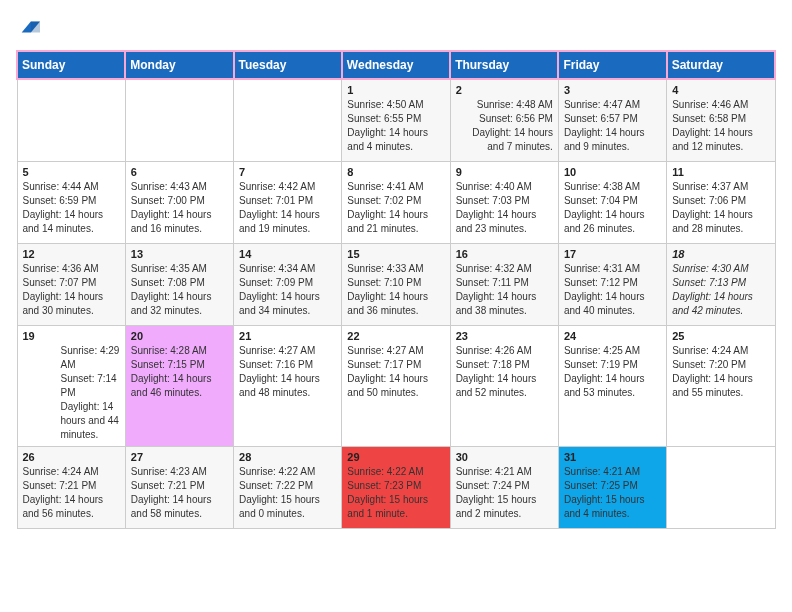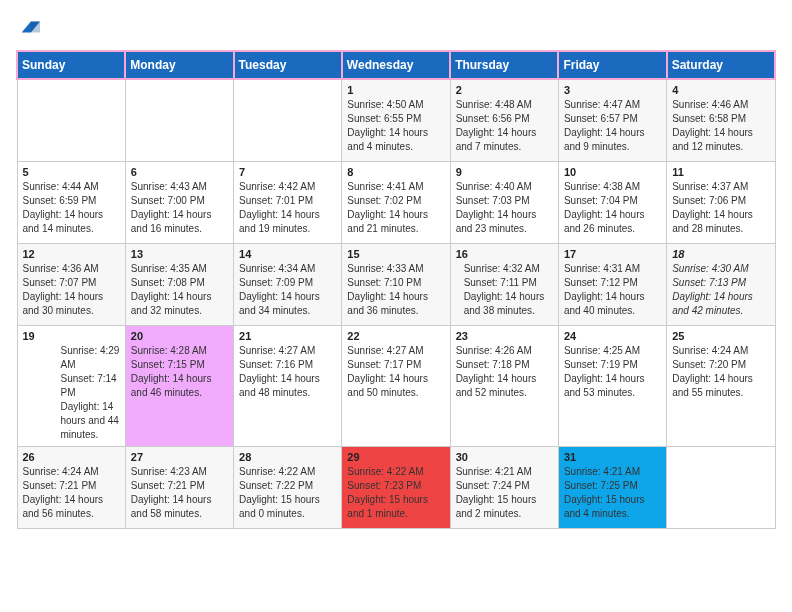--- a/index.html
+++ b/index.html
@@ -133,21 +133,21 @@
         <td class="empty-cell"></td>
         <td class="empty-cell"></td>
         <td style="background: rgb(247, 247, 247);">
           <span class="day-number">1</span>
           <div class="cell-content" style="white-space: pre-line;">Sunrise: 4:50 AM
 Sunset: 6:55 PM
 Daylight: 14 hours and 4 minutes.</div>
         </td>
         <td style="background: rgb(247, 247, 247);">
           <span class="day-number">2</span>
-          <div class="cell-content" style="white-space: pre-line;">Sunrise: 4:48 AM
+          <div class="cell-content" style="white-space: pre-line; text-align: right;">Sunrise: 4:48 AM
 Sunset: 6:56 PM
 Daylight: 14 hours and 7 minutes.</div>
         </td>
         <td style="background: rgb(247, 247, 247);">
           <span class="day-number">3</span>
           <div class="cell-content" style="white-space: pre-line;">Sunrise: 4:47 AM
 Sunset: 6:57 PM
 Daylight: 14 hours and 9 minutes.</div>
         </td>
         <td style="background: rgb(247, 247, 247);">
@@ -221,21 +221,21 @@
 Daylight: 14 hours and 34 minutes.</div>
         </td>
         <td style="background: rgb(247, 247, 247);">
           <span class="day-number">15</span>
           <div class="cell-content" style="white-space: pre-line;">Sunrise: 4:33 AM
 Sunset: 7:10 PM
 Daylight: 14 hours and 36 minutes.</div>
         </td>
         <td style="background: rgb(247, 247, 247);">
           <span class="day-number">16</span>
-          <div class="cell-content" style="white-space: pre-line; margin-left: 8px;">Sunrise: 4:32 AM
+          <div class="cell-content" style="white-space: pre-line;">Sunrise: 4:32 AM
 Sunset: 7:11 PM
 Daylight: 14 hours and 38 minutes.</div>
         </td>
         <td style="background: rgb(247, 247, 247);">
           <span class="day-number">17</span>
           <div class="cell-content" style="white-space: pre-line;">Sunrise: 4:31 AM
 Sunset: 7:12 PM
 Daylight: 14 hours and 40 minutes.</div>
         </td>
         <td style="background: rgb(247, 247, 247); font-style: italic;">

